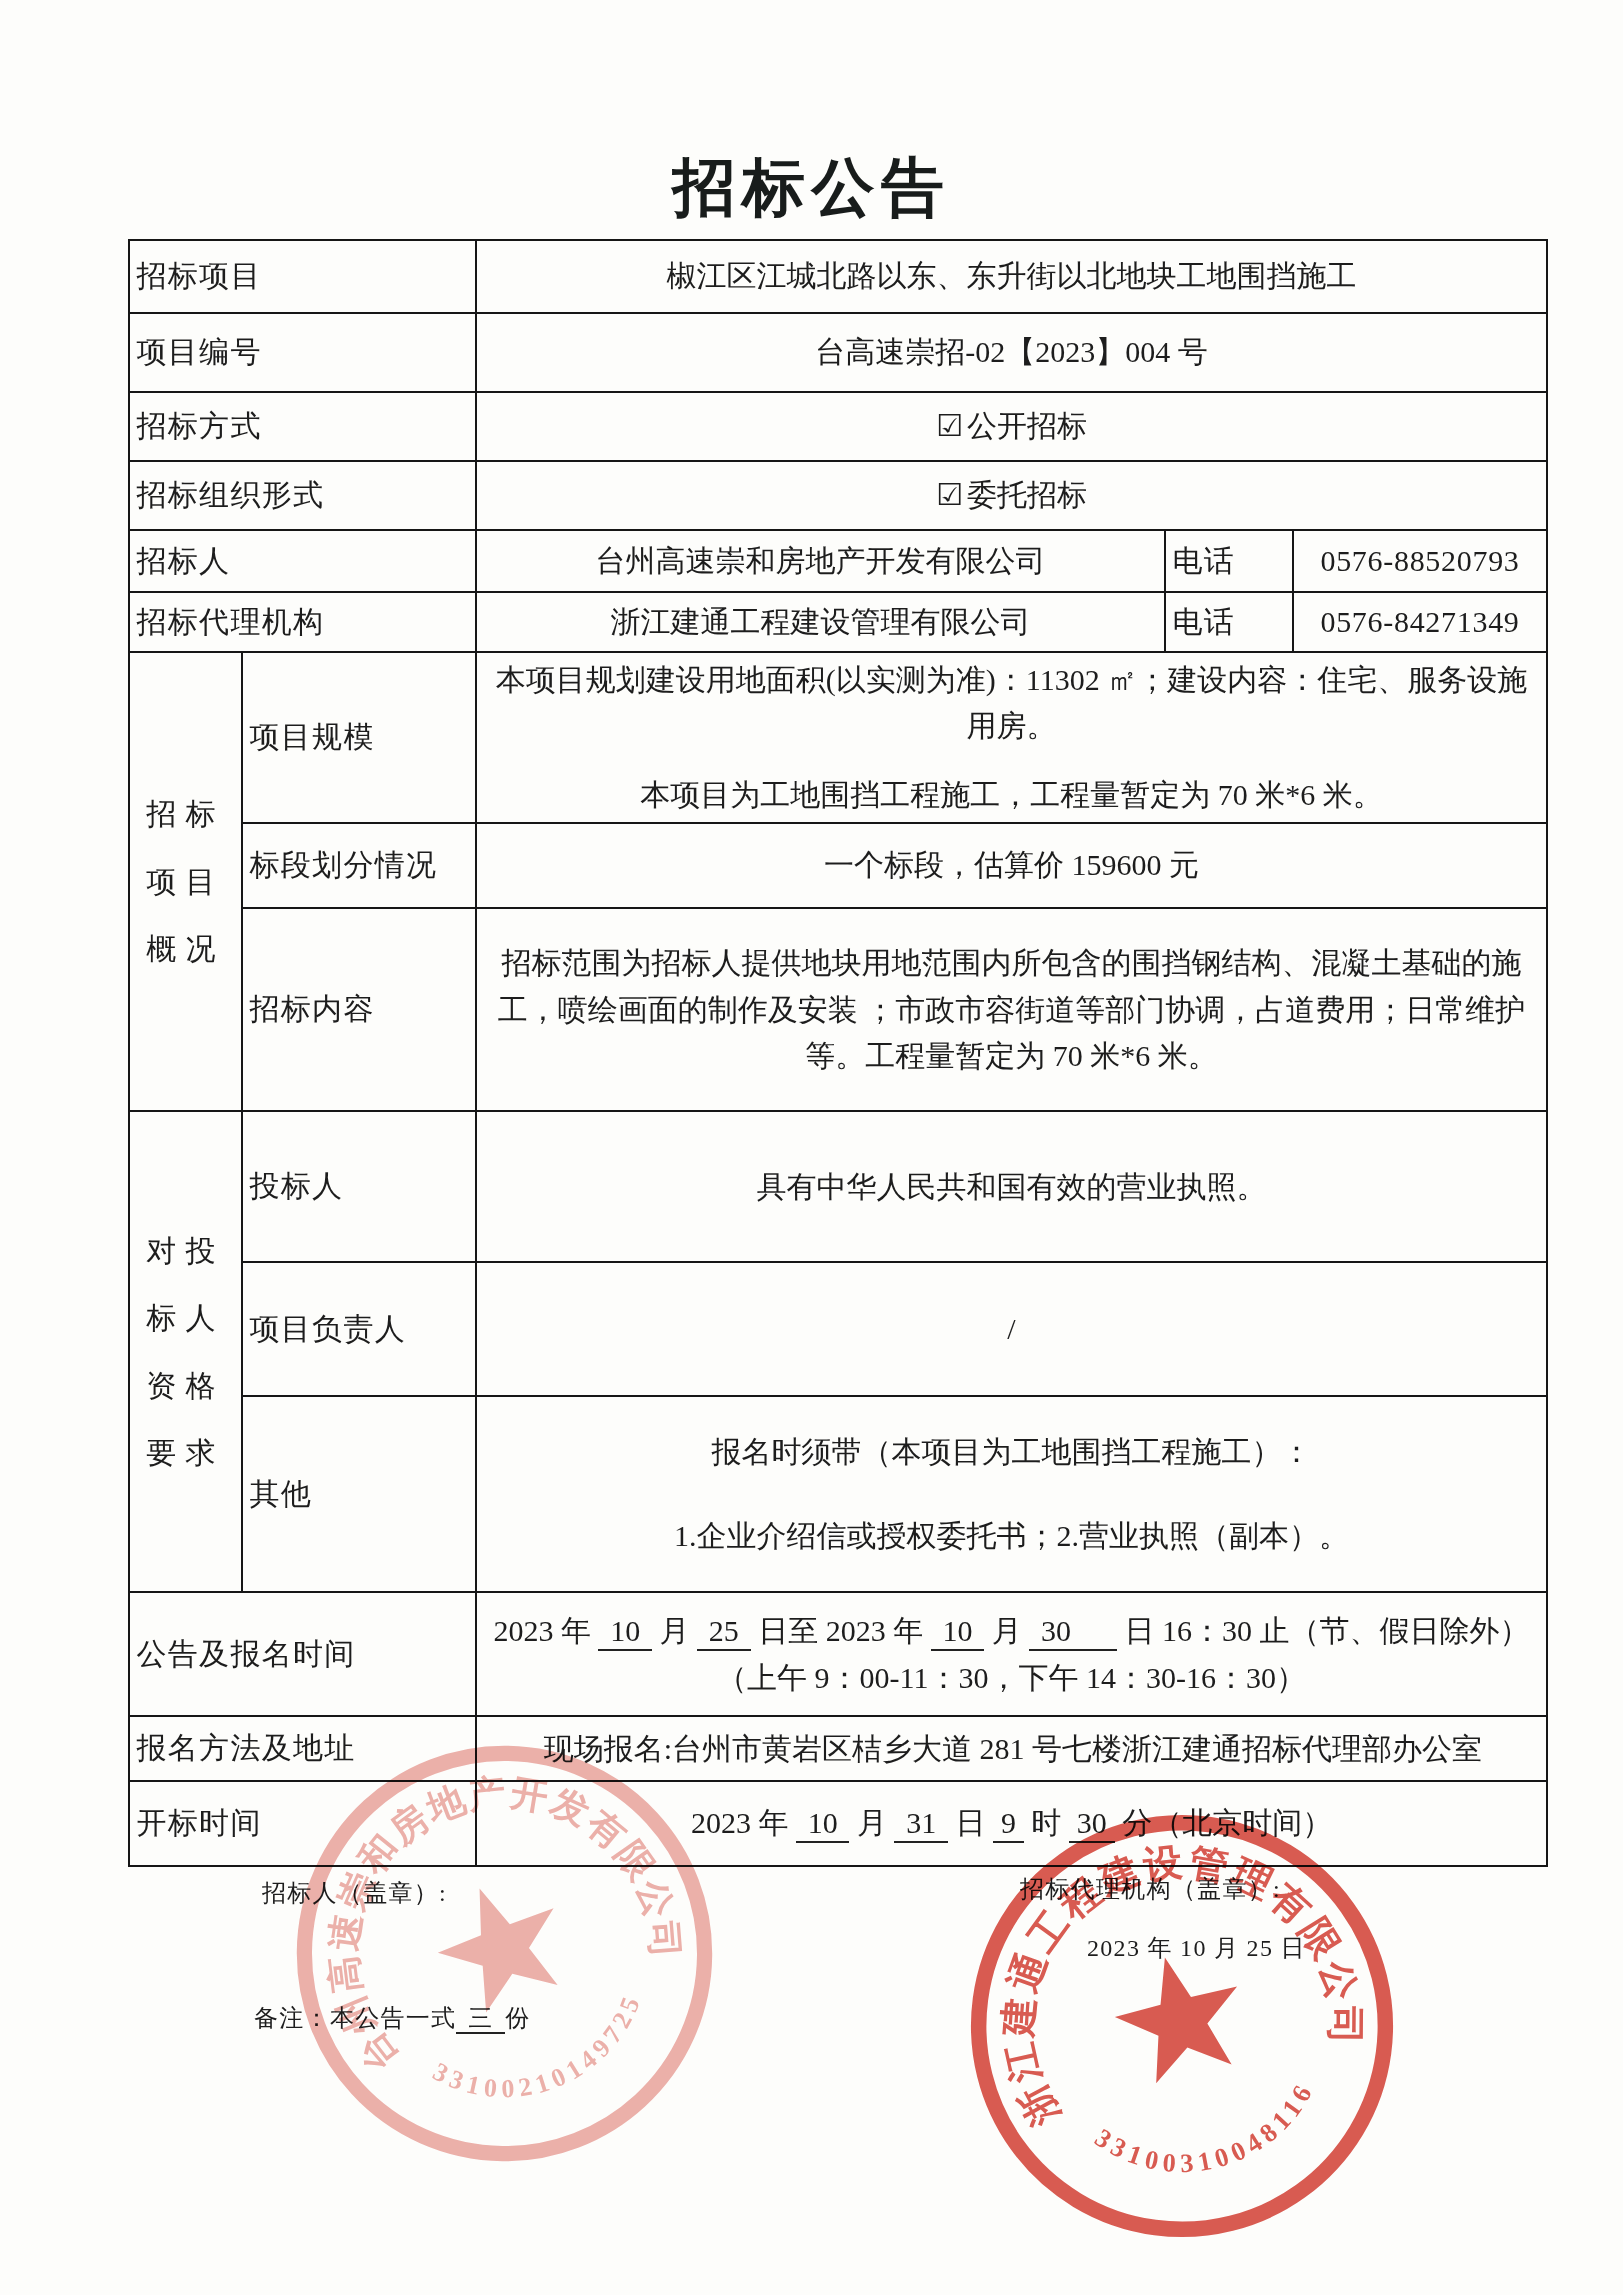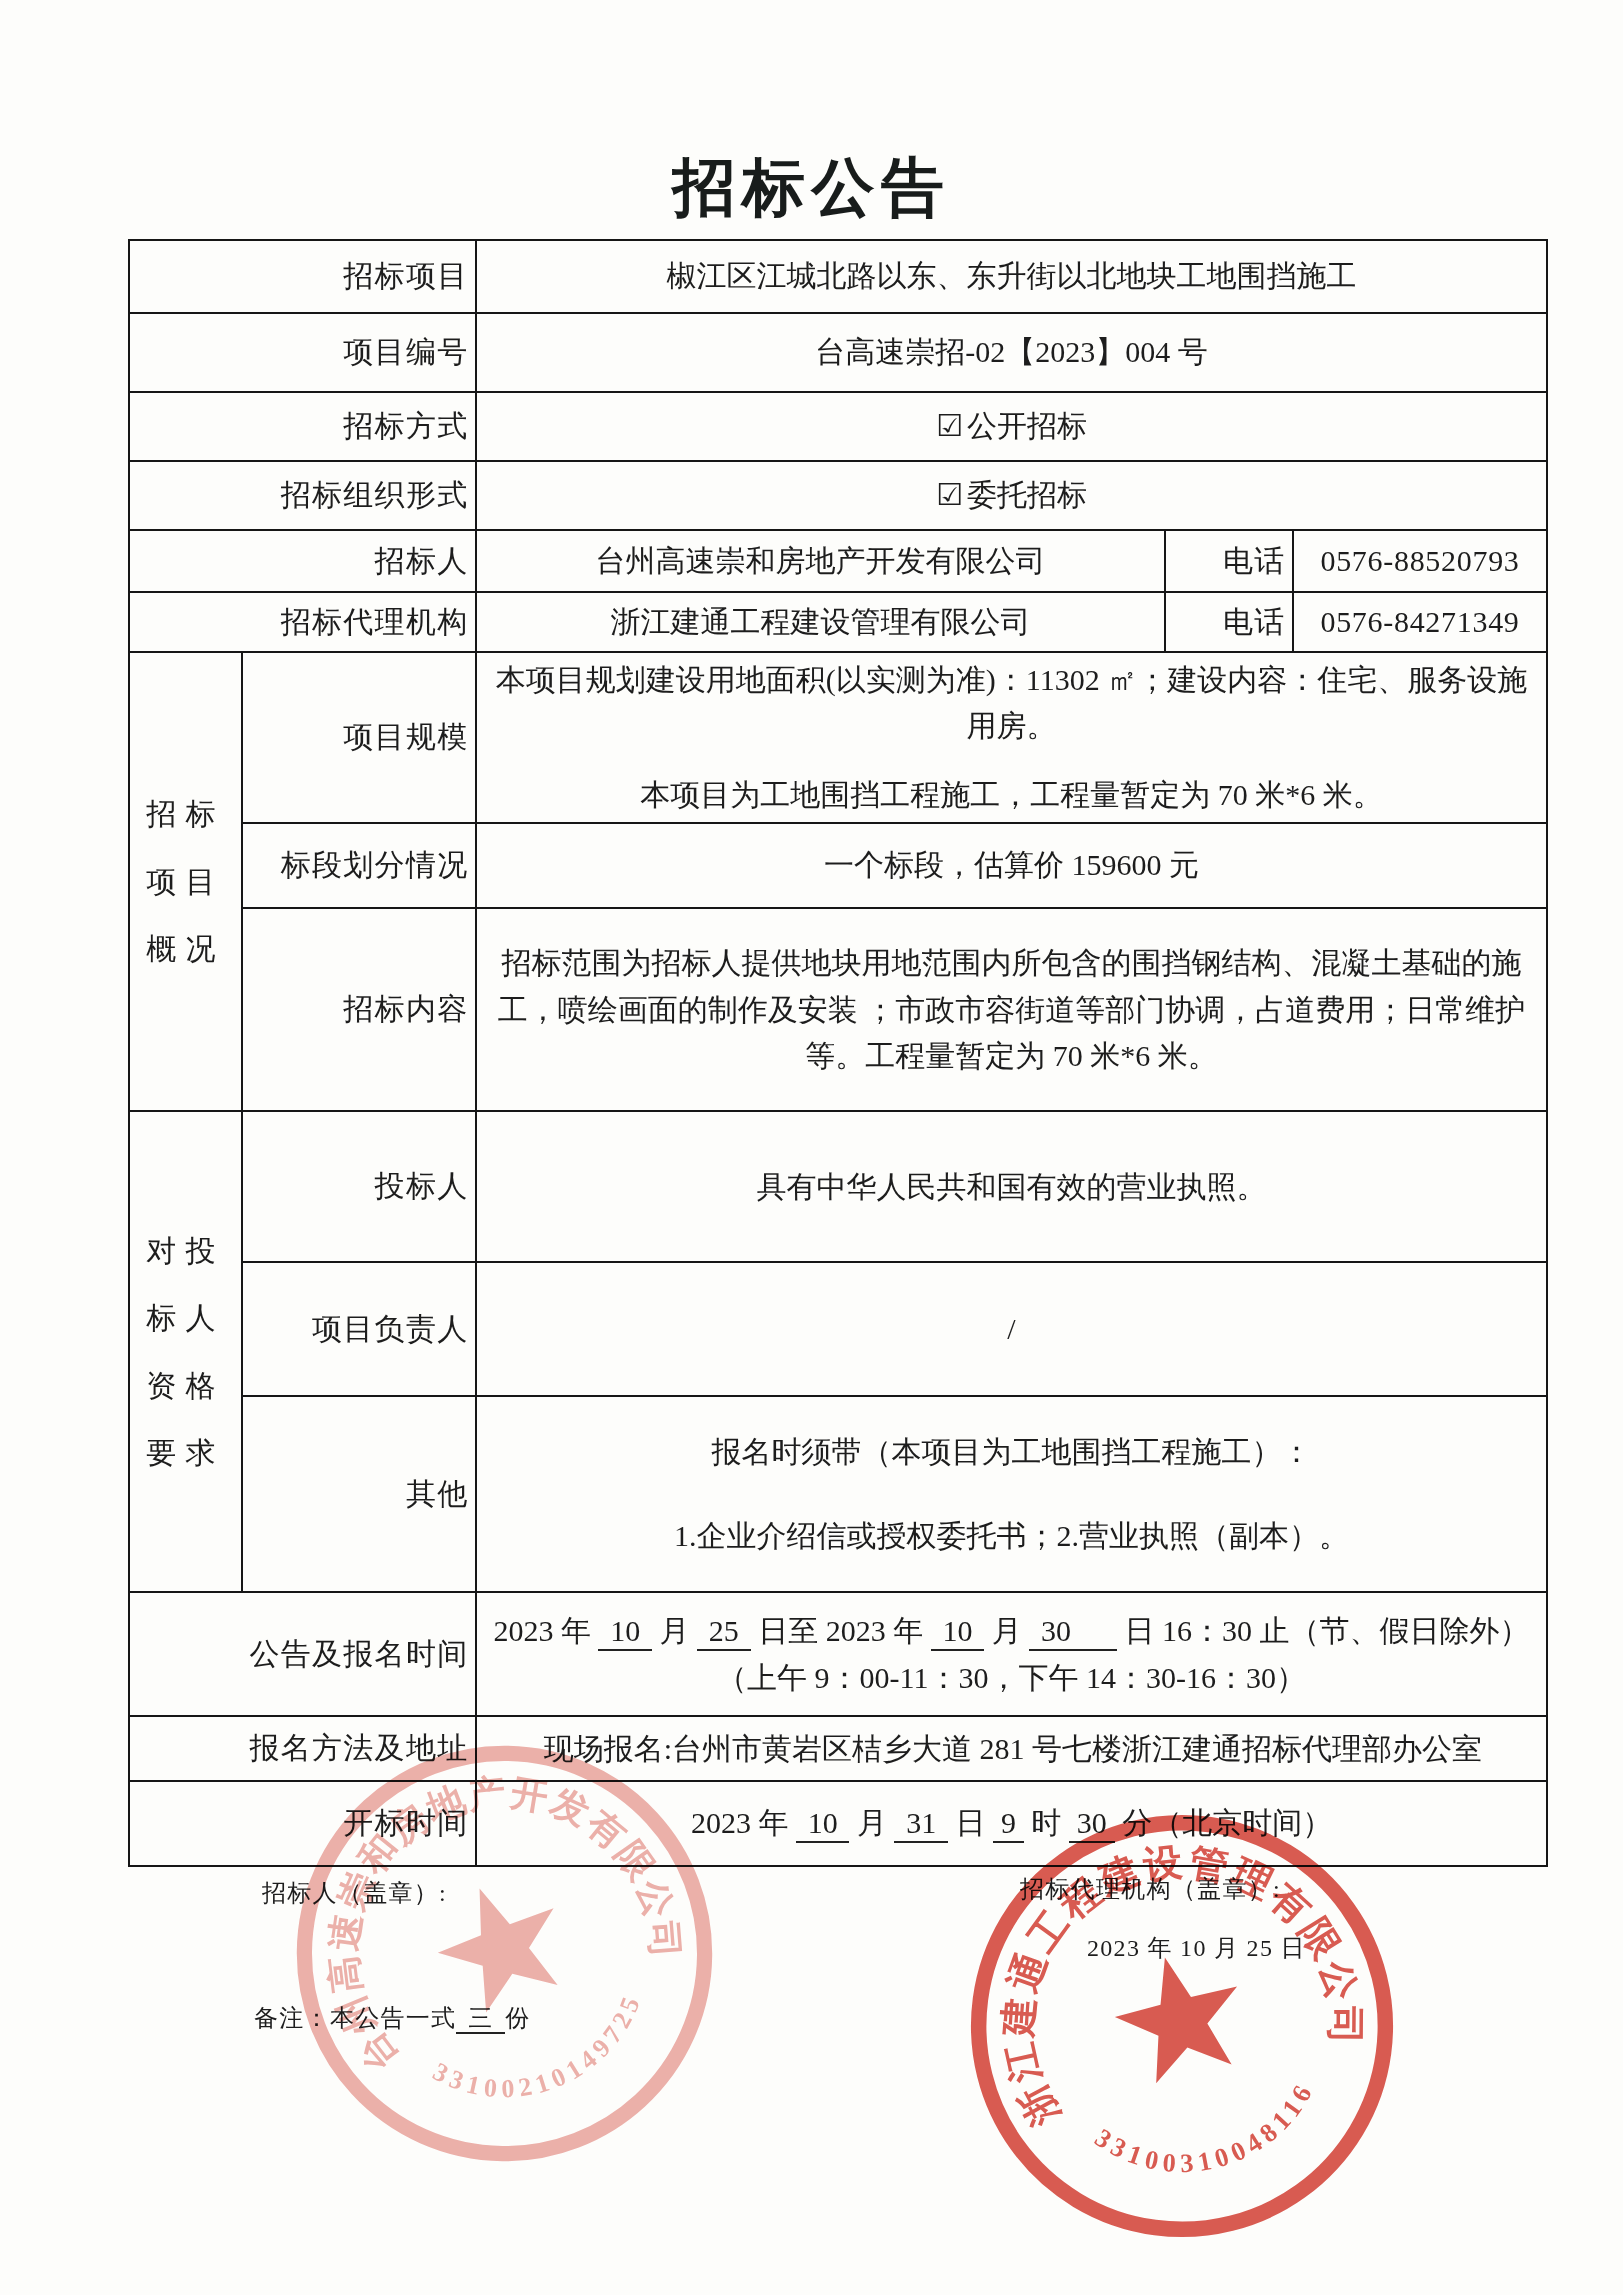--- a/index.html
+++ b/index.html
@@ -23,21 +23,21 @@
     table-layout:fixed;
   }
   table.main td{
     border:2px solid #161616;
     font-size:30px;
     vertical-align:middle;
     padding:3.9px 6.5px;
     overflow:hidden;
   }
   table.main{border:2.6px solid #111;}
-  td.lab{text-align:right;letter-spacing:1.3px;margin-top:34px;}
+  td.lab{text-align:left;letter-spacing:1.3px;margin-top:34px;}
   td.grp{
     text-align:center;
     line-height:2.25;
     letter-spacing:9.2px;
     padding:0 11.8px;
     word-break:break-all;
   }
   td.ctr{text-align:center;}
   td.lft{text-align:center;padding-left:17px;padding-right:14.4px;line-height:1.55;}
   .para + .para{margin-top:22px;}

